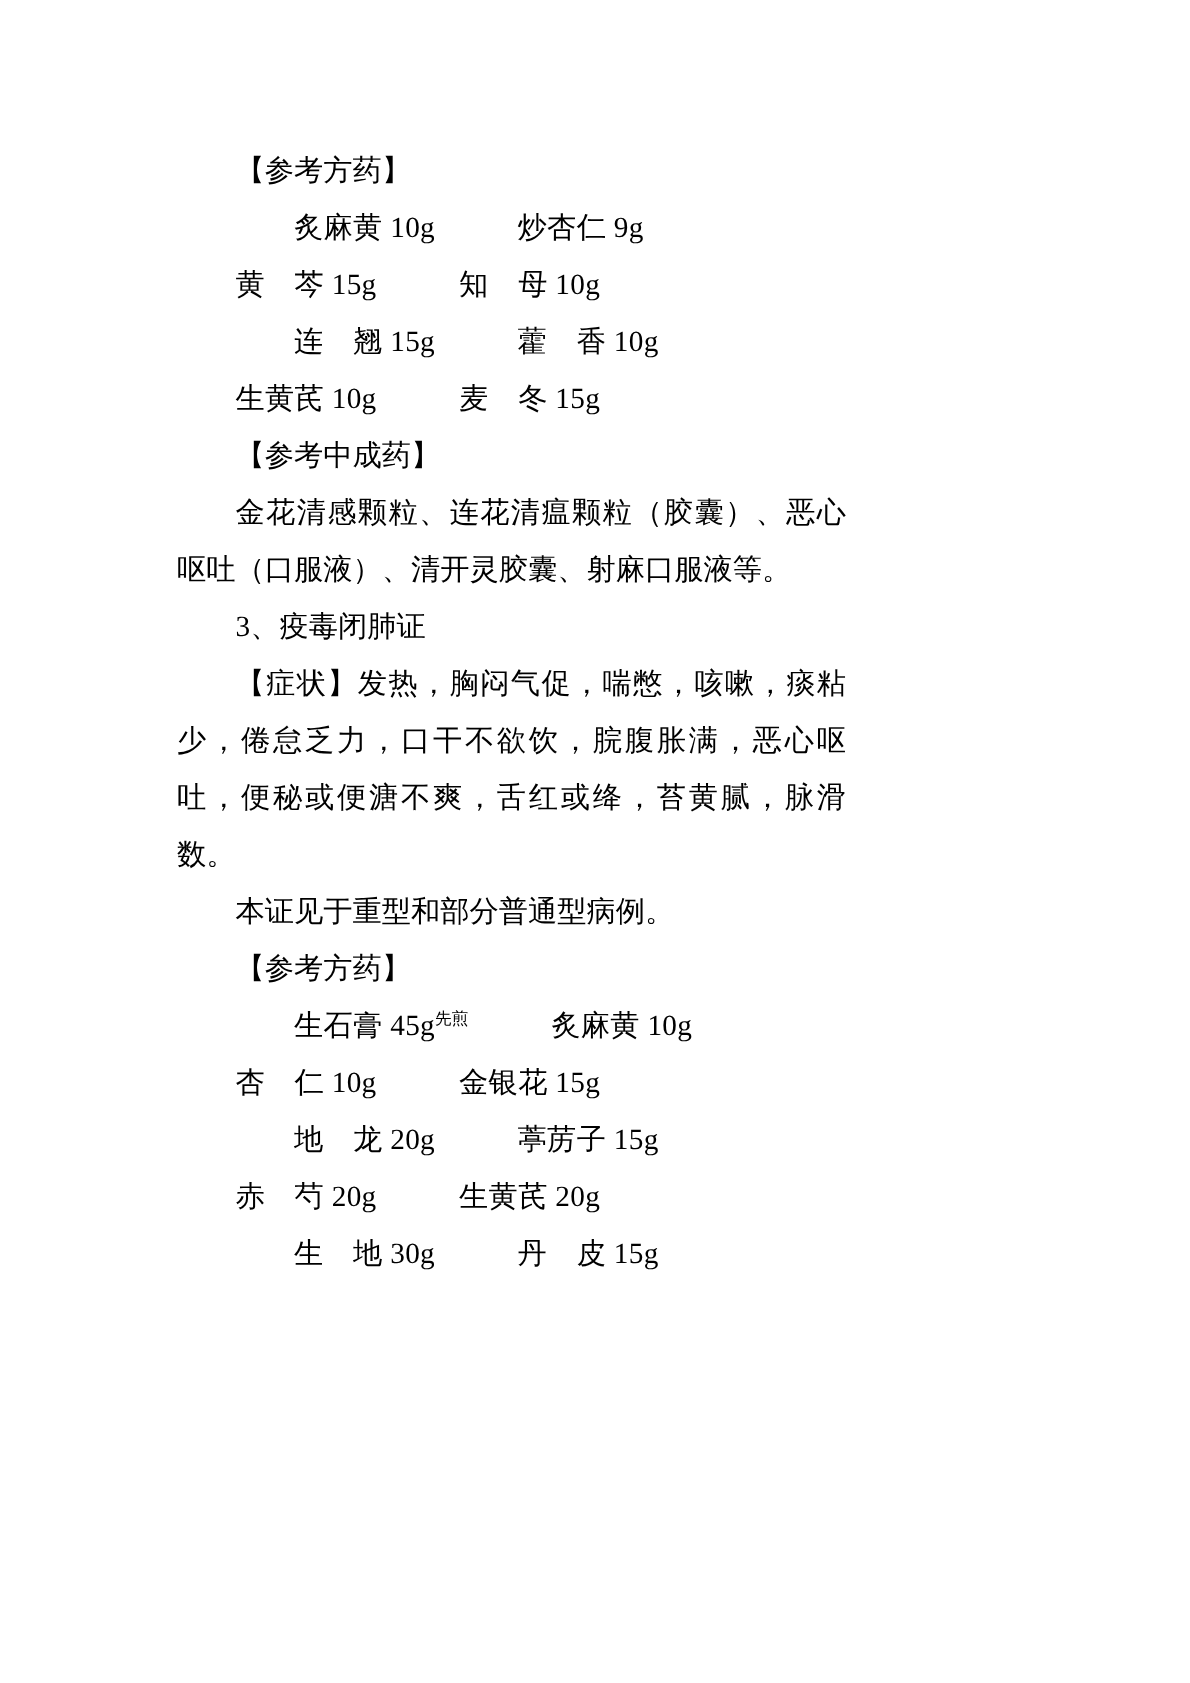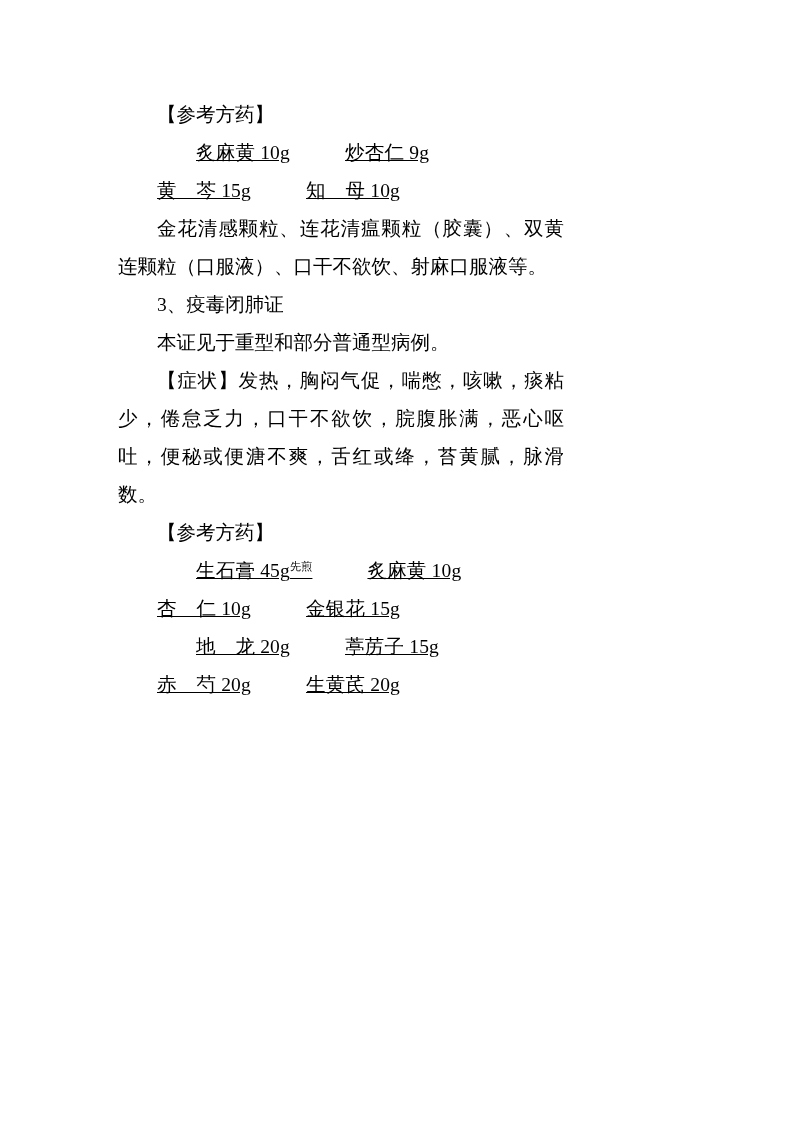--- a/index.html
+++ b/index.html
@@ -35,21 +35,20 @@
   
   .formula {
     margin: 0;
     text-indent: 2em;
     letter-spacing: 0.2px;
   }
   .formula .item {
     display: inline-block;
     white-space: nowrap;
     margin-right: 16px;
-    text-decoration: underline;
   }
   .formula .item:last-child {
     margin-right: 0;
   }
   .note {
     font-size: 11px;
     vertical-align: super;
     line-height: 1;
   }
   .pagenum {
@@ -67,40 +66,47 @@
 <div class="page">
   <div class="doc-body">
 
     <p class="para">【参考方药】</p>
 
     <p class="formula">
       <span class="item">炙麻黄 10g</span><span class="item">炒杏仁 9g</span><span class="item">黄　芩 15g</span><span class="item">知　母 10g</span>
     </p>
 
 
+    <p class="formula">
+      <span class="item">连　翘 15g</span><span class="item">藿　香 10g</span><span class="item">生黄芪 10g</span><span class="item">麦　冬 15g</span>
+    </p>
 
 
+    <p class="para">【参考中成药】</p>
 
-    <p class="para">金花清感颗粒、连花清瘟颗粒（胶囊）、双黄连颗粒（口服液）、口干不欲饮、射麻口服液等。</p>
+    <p class="para">金花清感颗粒、连花清瘟颗粒（胶囊）、恶心呕吐（口服液）、清开灵胶囊、射麻口服液等。</p>
 
     <p class="para">3、疫毒闭肺证</p>
 
+    <p class="para">【症状】发热，胸闷气促，喘憋，咳嗽，痰粘少，倦怠乏力，口干不欲饮，脘腹胀满，恶心呕吐，便秘或便溏不爽，舌红或绛，苔黄腻，脉滑数。</p>
+
     <p class="para">本证见于重型和部分普通型病例。</p>
-
-    <p class="para">【症状】发热，胸闷气促，喘憋，咳嗽，痰粘少，倦怠乏力，口干不欲饮，脘腹胀满，恶心呕吐，便秘或便溏不爽，舌红或绛，苔黄腻，脉滑数。</p>
 
 
     <p class="para">【参考方药】</p>
 
     <p class="formula">
       <span class="item"><span>生石膏 45g</span><span class="note">先煎</span></span><span class="item">炙麻黄 10g</span><span class="item">杏　仁 10g</span><span class="item">金银花 15g</span>
     </p>
 
 
     <p class="formula">
       <span class="item">地　龙 20g</span><span class="item">葶苈子 15g</span><span class="item">赤　芍 20g</span><span class="item">生黄芪 20g</span>
     </p>
 
+    <p class="formula">
+      <span class="item">生　地 30g</span><span class="item">丹　皮 15g</span>
+    </p>
 
   </div>
 
   <div class="pagenum"></div>
 </div>
 
 </body></html>

